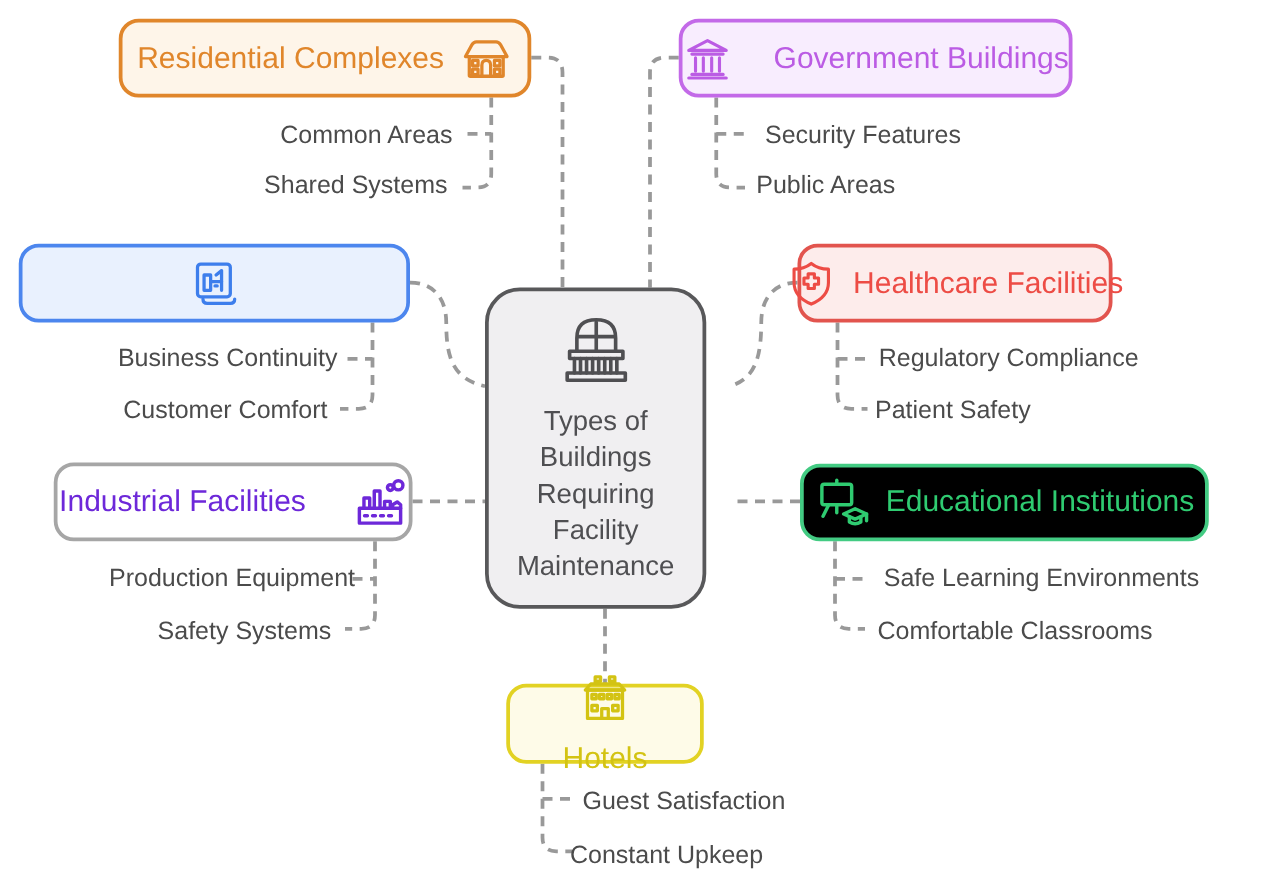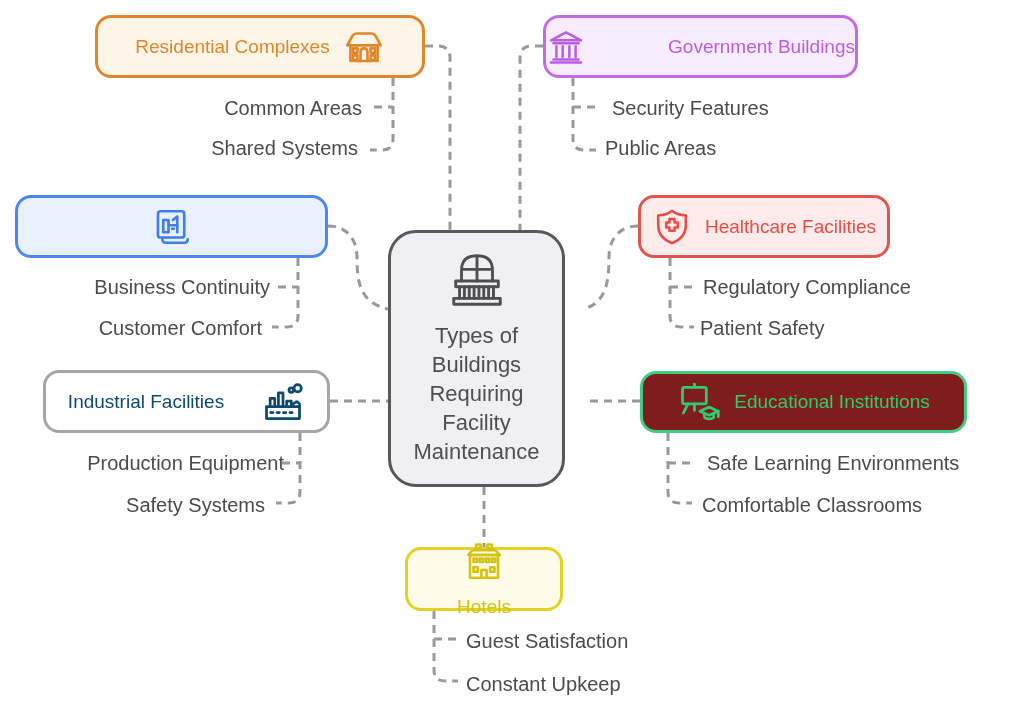--- a/index.html
+++ b/index.html
@@ -6,21 +6,21 @@
   .stage{
     position:relative;width:1024px;height:711px;overflow:hidden;
     font-family:"Liberation Sans","DejaVu Sans",sans-serif;background:#ffffff;
   }
   .connectors{position:absolute;left:0;top:0;width:1024px;height:711px;}
   .connectors path{fill:none;stroke-width:3;stroke-dasharray:8 6;}
   .node{
     position:absolute;height:63px;box-sizing:border-box;
     border:3px solid;border-radius:16px;
     display:flex;align-items:center;justify-content:center;gap:13px;
-    font-size:19px;font-weight:500;white-space:nowrap;
+    font-size:24px;font-weight:500;white-space:nowrap;
   }
   .node .icon{display:flex;align-items:center;}
   .node .icon svg{display:block;}
   .center-node{
     position:absolute;left:388px;top:230px;width:177px;height:257px;box-sizing:border-box;
     border:3px solid;border-radius:28px;
     display:flex;flex-direction:column;align-items:center;
     padding-top:16px;
   }
   .center-node .icon{margin-bottom:6px;}
@@ -127,37 +127,37 @@
   <div class="node" style="left: 638px; top: 195px; width: 252px; border-color: rgb(226, 84, 78); background-color: rgb(253, 236, 235); color: rgb(237, 76, 69);">
     <span class="icon">
       <svg width="40" height="40" viewBox="0 0 48 48" stroke="currentColor" fill="none" stroke-width="3" stroke-linecap="round" stroke-linejoin="round">
         <path d="M24 4.5 C29 8.5 34.5 10 40.5 10 V23 C40.5 33 33.5 39.5 24 43.5 C14.5 39.5 7.5 33 7.5 23 V10 C13.5 10 19 8.5 24 4.5 Z"></path>
         <path d="M21 14.5 H27 V18.5 H31 V24.5 H27 V28.5 H21 V24.5 H17 V18.5 H21 Z"></path>
       </svg>
     </span>
     <span class="label">Healthcare Facilities</span>
   </div>
 
-  <div class="node" style="left: 43px; top: 370px; width: 287px; border-color: rgb(166, 166, 166); background-color: rgb(255, 255, 255); color: #0c4a6e; gap: 37px;">
+  <div class="node" style="left: 43px; top: 370px; width: 287px; border-color: rgb(166, 166, 166); background-color: rgb(255, 255, 255); color: #6d28d9; gap: 37px;">
     <span class="label">Industrial Facilities</span>
     <span class="icon">
       <svg width="44" height="44" viewBox="0 0 48 48" stroke="currentColor" fill="none" stroke-width="3" stroke-linecap="round" stroke-linejoin="round">
         <rect x="6" y="29" width="36" height="13"></rect>
         <path d="M10 29 V20 H15 V29"></path>
         <path d="M19 29 V14 H24 V29"></path>
         <path d="M28 29 V23 H33 V29"></path>
         <path d="M35 29 V26 L39 23.5 L42 26 V29"></path>
         <circle cx="33" cy="11" r="2.5"></circle>
         <circle cx="40" cy="9" r="4"></circle>
         <path d="M10.5 35.5 H13 M17.5 35.5 H20 M24.5 35.5 H27 M31.5 35.5 H34"></path>
       </svg>
     </span>
   </div>
 
-  <div class="node" style="left: 640px; top: 371px; width: 327px; height: 62px; border-color: rgb(67, 203, 131); background-color: #7f1d1d; color: rgb(47, 203, 113);">
+  <div class="node" style="left: 640px; top: 371px; width: 327px; height: 62px; border-color: rgb(67, 203, 131); background-color: #000000; color: rgb(47, 203, 113);">
     <span class="icon">
       <svg width="44" height="44" viewBox="0 0 48 48" stroke="currentColor" fill="none" stroke-width="3" stroke-linecap="round" stroke-linejoin="round">
         <path d="M19 8 V4.5"></path>
         <rect x="6" y="8" width="26" height="18" rx="2"></rect>
         <path d="M12 26 L7 36"></path>
         <path d="M19 26 V33"></path>
         <path d="M25 34 L35 29.5 L45 34 L35 38.5 Z"></path>
         <path d="M30 36.5 V41 Q35 44 40 41 V36.5"></path>
         <path d="M45 34 V40"></path>
       </svg>
@@ -191,15 +191,15 @@
   <div class="sub" style="right:740px;top:450px;">Production Equipment</div>
   <div class="sub" style="right:759px;top:492px;">Safety Systems</div>
 
   <div class="sub" style="left:612px;top:95px;">Security Features</div>
   <div class="sub" style="left:605px;top:135px;">Public Areas</div>
   <div class="sub" style="left:703px;top:274px;">Regulatory Compliance</div>
   <div class="sub" style="left:700px;top:315px;">Patient Safety</div>
   <div class="sub" style="left:707px;top:450px;">Safe Learning Environments</div>
   <div class="sub" style="left:702px;top:492px;">Comfortable Classrooms</div>
   <div class="sub" style="left:466px;top:628px;">Guest Satisfaction</div>
-  <div class="sub" style="left:466px;top:671px;">Constant Upkeep</div>
+  <div class="sub" style="left:456px;top:671px;">Constant Upkeep</div>
 
 </div>
 
 </body></html>

